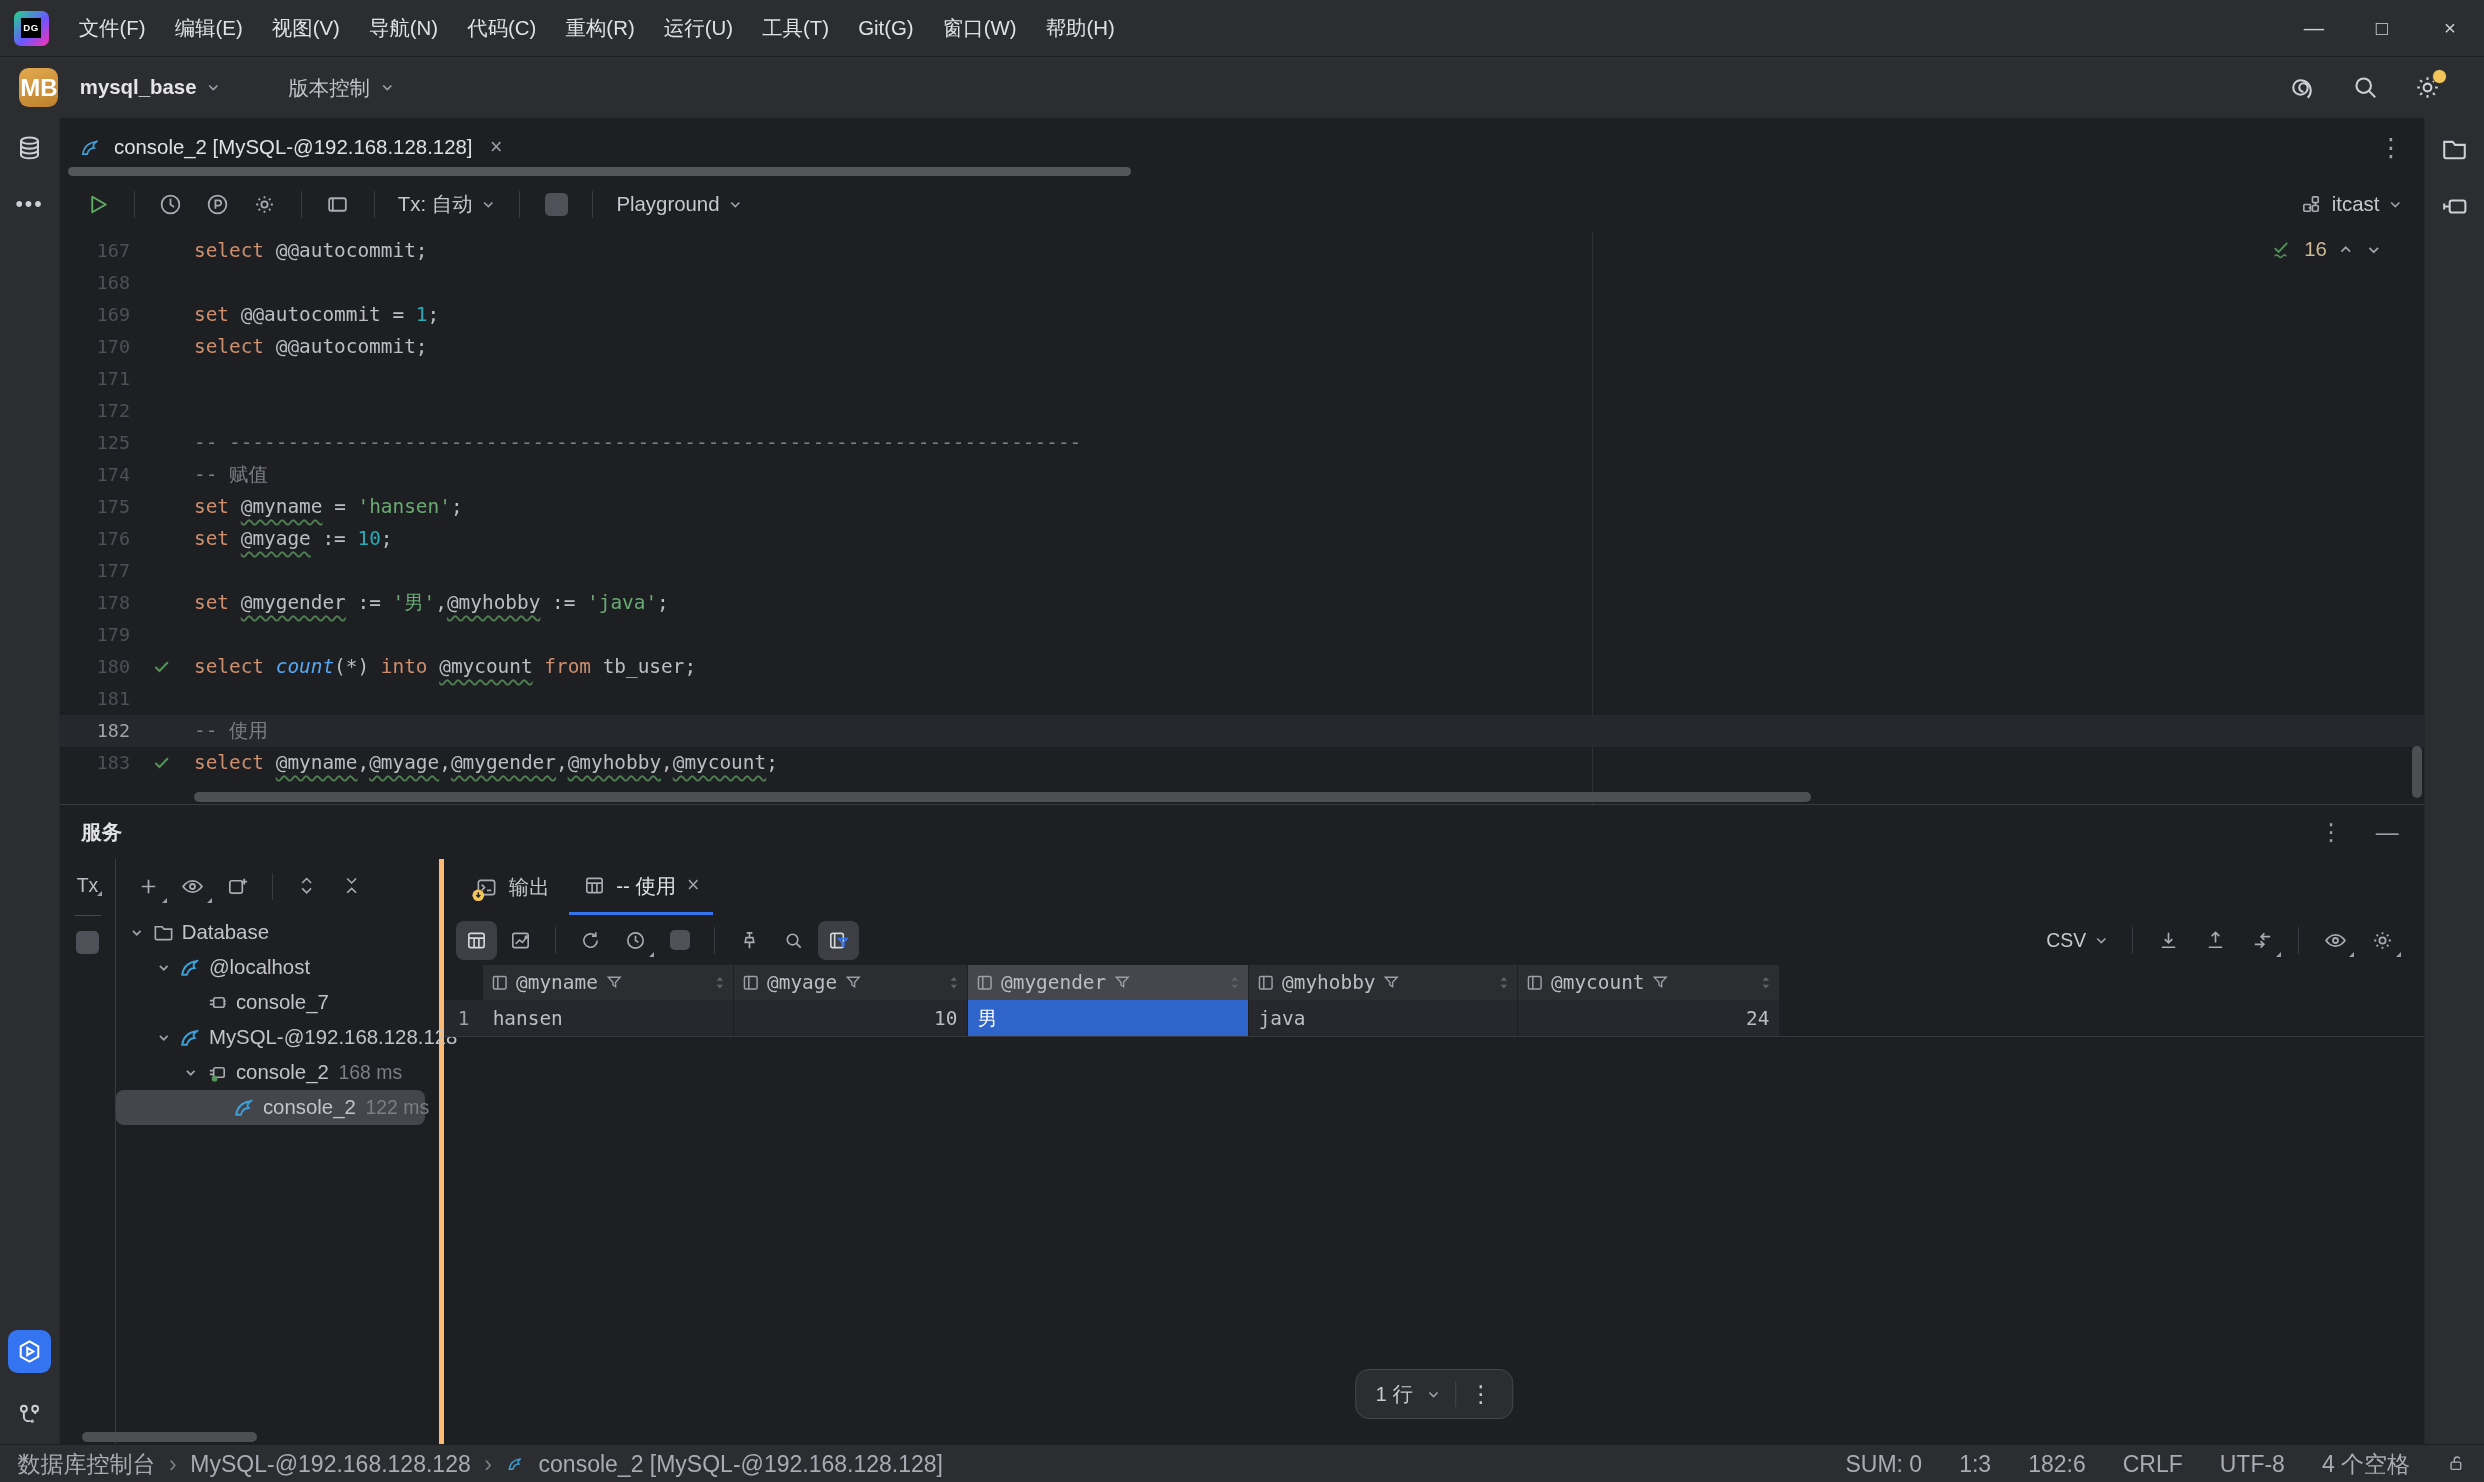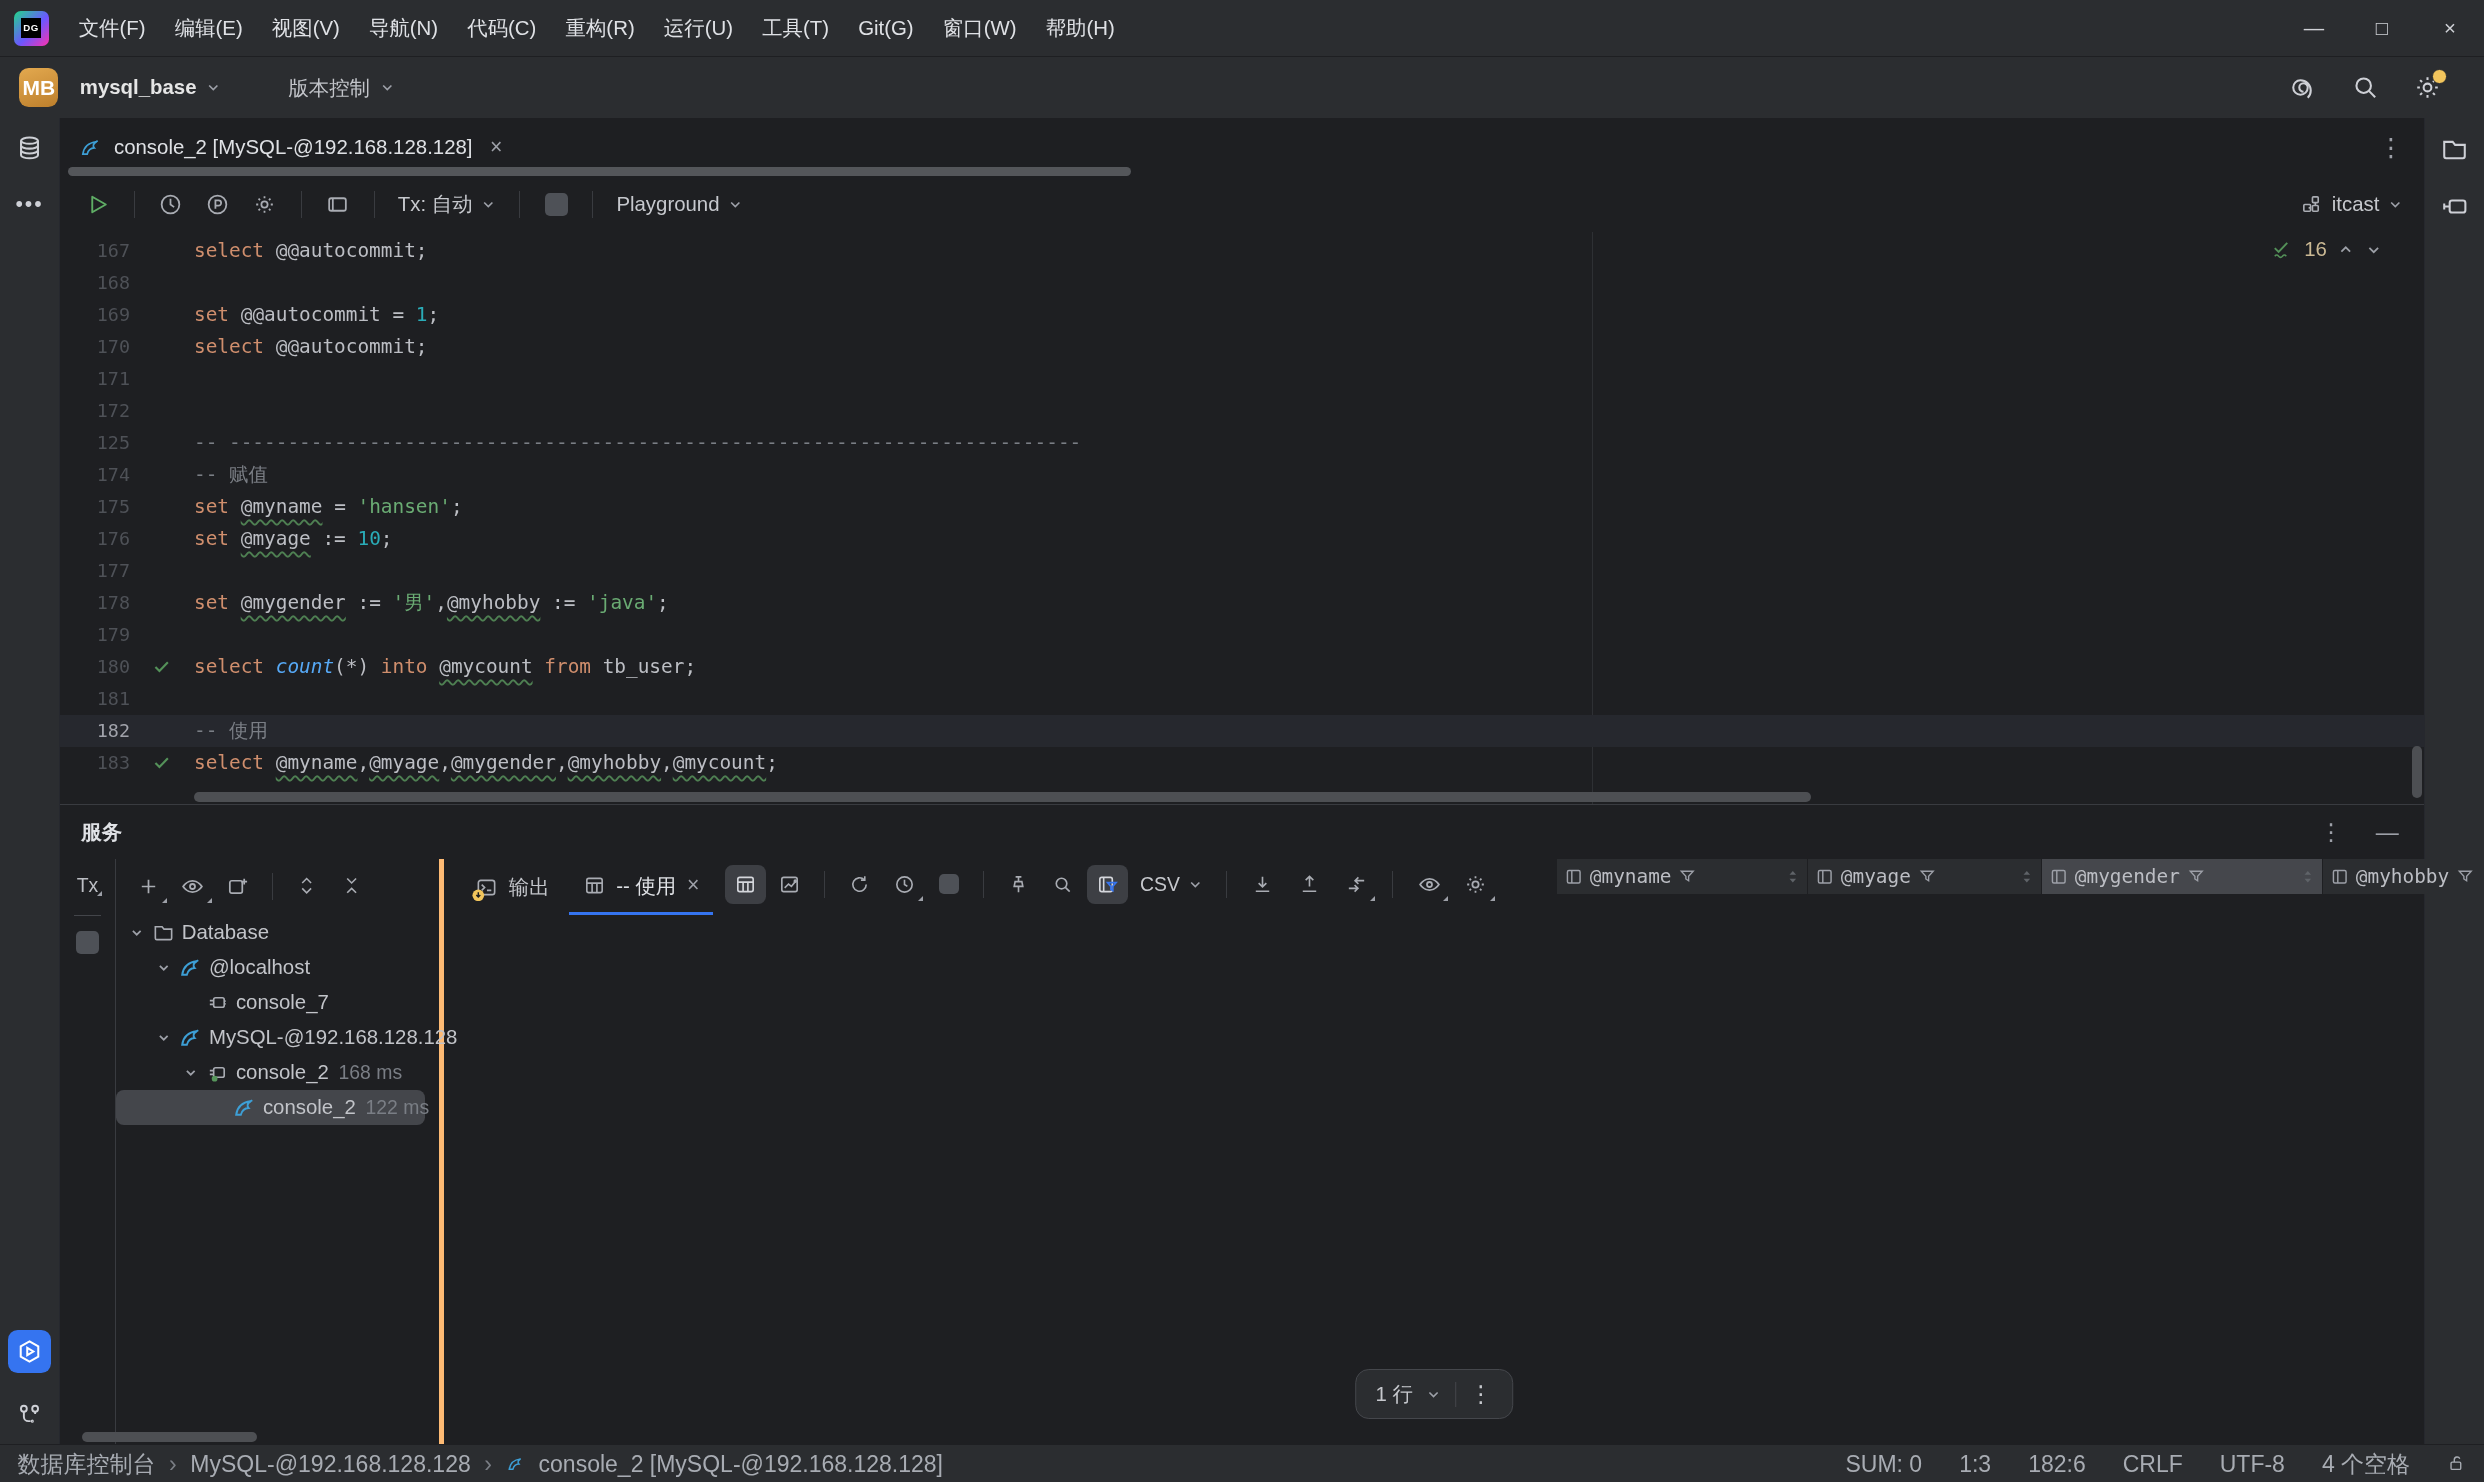--- a/index.html
+++ b/index.html
@@ -11,21 +11,21 @@
   
   .menubar{height:56px;background:#2b2d30;display:flex;align-items:center;padding-left:13.6px}
   .logo{width:35px;height:35px;border-radius:6.8px;background:linear-gradient(135deg,#21d789 0%,#6b57ff 55%,#fc31ae 100%);display:flex;align-items:center;justify-content:center;margin-right:15.5px}
   .logo-in{width:20.4px;height:20.4px;background:#000;color:#fff;font-size:9.7px;font-weight:bold;display:flex;align-items:center;justify-content:center;letter-spacing:0.5px}
   .menu-item{padding:0 14.6px;height:37px;line-height:37px;color:#dfe1e5;font-size:20.4px;border-radius:7.8px;white-space:nowrap}
   .win-controls{margin-left:auto;display:flex}
   .win-btn{width:68px;height:56px;display:flex;align-items:center;justify-content:center;color:#cfd1d6;font-size:20.4px}
 
   
   .projectbar{height:62px;background:#2b2d30;border-top:1px solid #1e1f22;display:flex;align-items:center;padding:0 19.4px}
-  .mb-badge{width:39px;height:39px;border-radius:9.7px;background:linear-gradient(160deg,#e3a94f,#bd7f2c);color:#fff;font-weight:700;font-size:21px;display:flex;align-items:center;justify-content:center;margin-right:13.6px}
+  .mb-badge{width:39px;height:39px;border-radius:9.7px;background:linear-gradient(160deg,#e3a94f,#bd7f2c);color:#fff;font-weight:700;font-size:24px;display:flex;align-items:center;justify-content:center;margin-right:13.6px}
   .proj-sel{display:flex;align-items:center;gap:9.7px;color:#e5e5e5;font-weight:600;font-size:20.4px;padding:5.8px 7.8px;border-radius:7.8px}
   .vcs-sel{display:flex;align-items:center;gap:9.7px;margin-left:52px;color:#c2c4c9;font-size:20.4px;padding:5.8px 7.8px;border-radius:7.8px}
   .pb-icons{margin-left:auto;display:flex;align-items:center;gap:33px;padding-right:23px}
   .dot-badge{position:relative}
   .dot-badge::after{content:"";position:absolute;top:-3.9px;right:-4.9px;width:12.6px;height:12.6px;border-radius:50%;background:#f2c55c;border:1.9px solid #2b2d30}
 
   
   .main{display:flex;height:1326px}
   .stripe{width:60px;background:#2b2d30;display:flex;flex-direction:column;align-items:center;padding:15.5px 0;gap:29px;flex:none}
   .stripe-left{border-right:1px solid #26282e}
@@ -82,21 +82,21 @@
   .tree-rows{flex:1;padding-top:1.9px}
   .tree-row{height:35px;display:flex;align-items:center;font-size:20.4px;color:#c2c4c9;white-space:nowrap}
   .tree-row.selected{background:#44464b;border-radius:7.8px;margin-right:13.6px}
   .tr-chev{width:25px;display:flex;justify-content:center;flex:none}
   .tr-icon{width:29px;display:flex;justify-content:center;flex:none;position:relative}
   .tr-label{margin-left:3.9px}
   .tr-meta{color:#7a7e85;margin-left:9.7px;font-size:19.4px}
   .tree-hthumb{position:absolute;left:22px;bottom:1.9px;width:175px;height:9.7px;background:#4d4f53;border-radius:4.9px}
 
   
-  .svc-results{flex:1;display:flex;flex-direction:row;min-width:0;position:relative}
+  .svc-results{flex:1;display:flex;flex-direction:column;min-width:0;position:relative}
   .res-tabs{height:56px;display:flex;align-items:stretch;padding-left:17.5px;gap:5.8px;flex:none}
   .res-tab{display:flex;align-items:center;gap:10.7px;padding:0 13.6px;font-size:20.4px;color:#c2c4c9}
   .res-tab.active{border-bottom:3.9px solid #3574f0;color:#dfe1e5}
   .res-tab .close{color:#9da0a8;font-size:21.3px}
   .res-toolbar{height:50px;display:flex;align-items:center;padding-left:11.6px;gap:3.9px;flex:none}
   .tbtn.on{background:#3d3f44}
   .rtb-right{margin-left:auto;display:flex;align-items:center;gap:5.8px;margin-right:21.3px}
   .csv-sel{display:flex;align-items:center;gap:7.8px;color:#c6c8cd;font-size:19.4px;padding:0 7.8px}
 
   .thead{display:flex;height:35px;flex:none}

